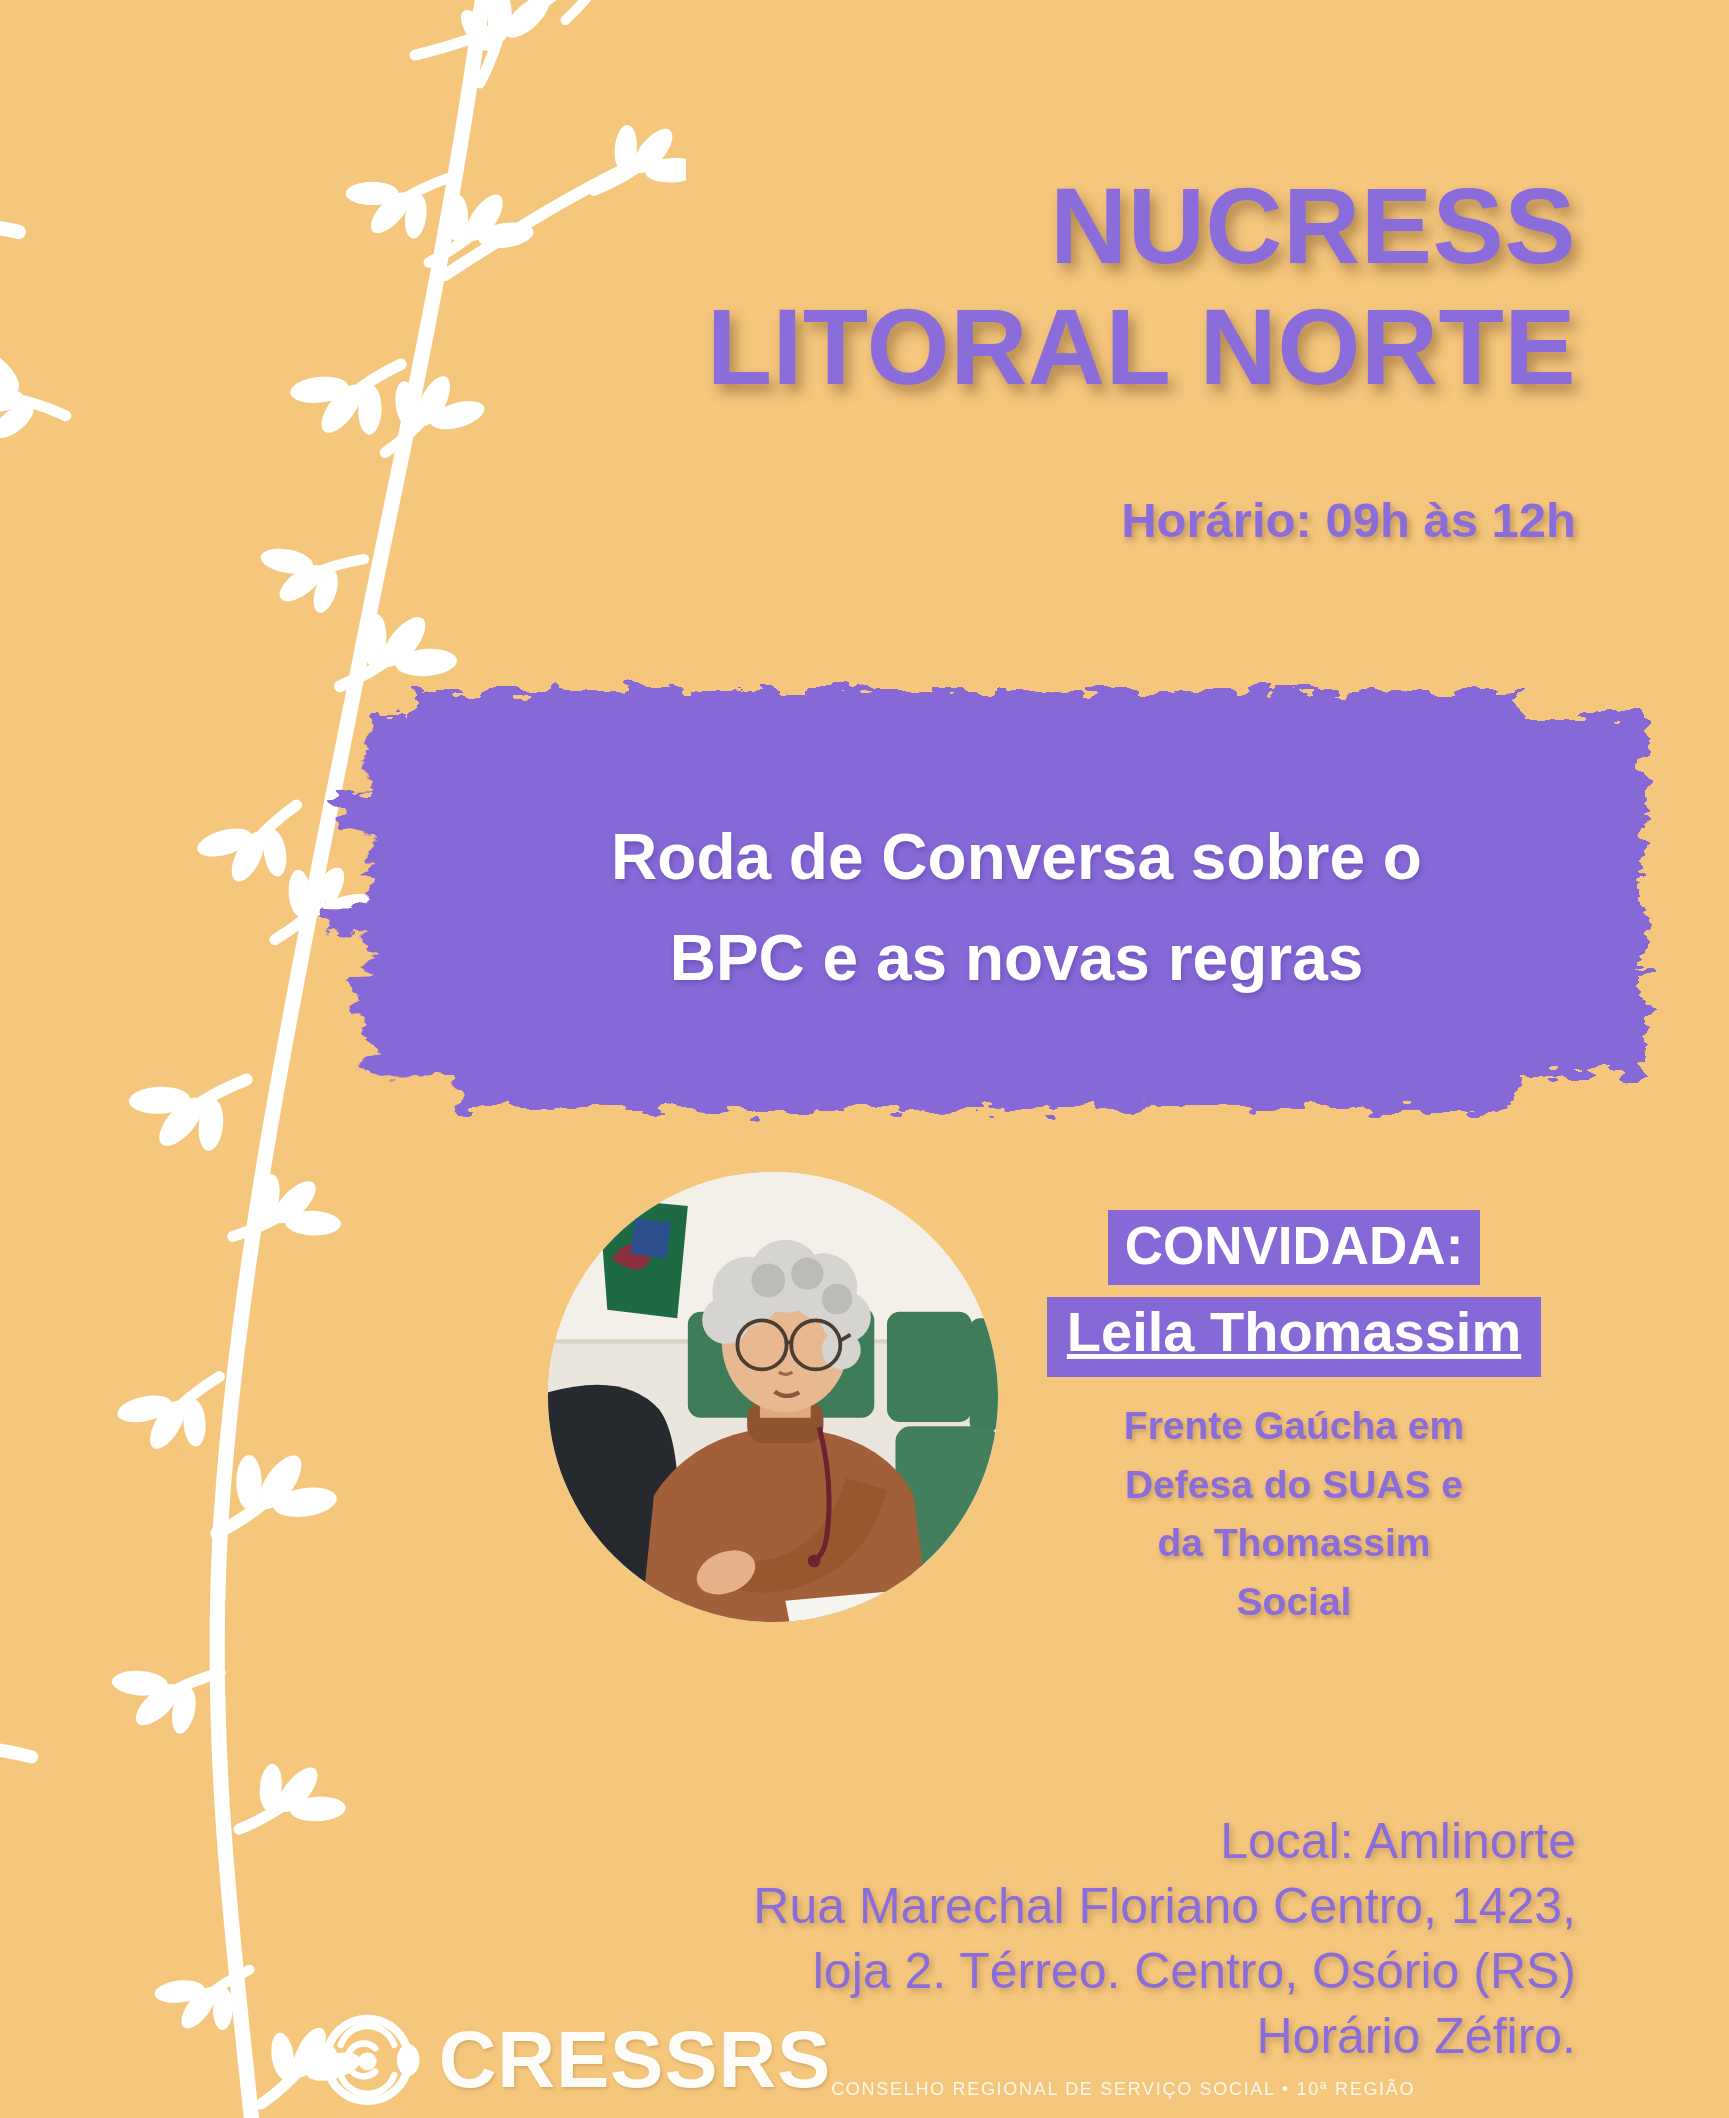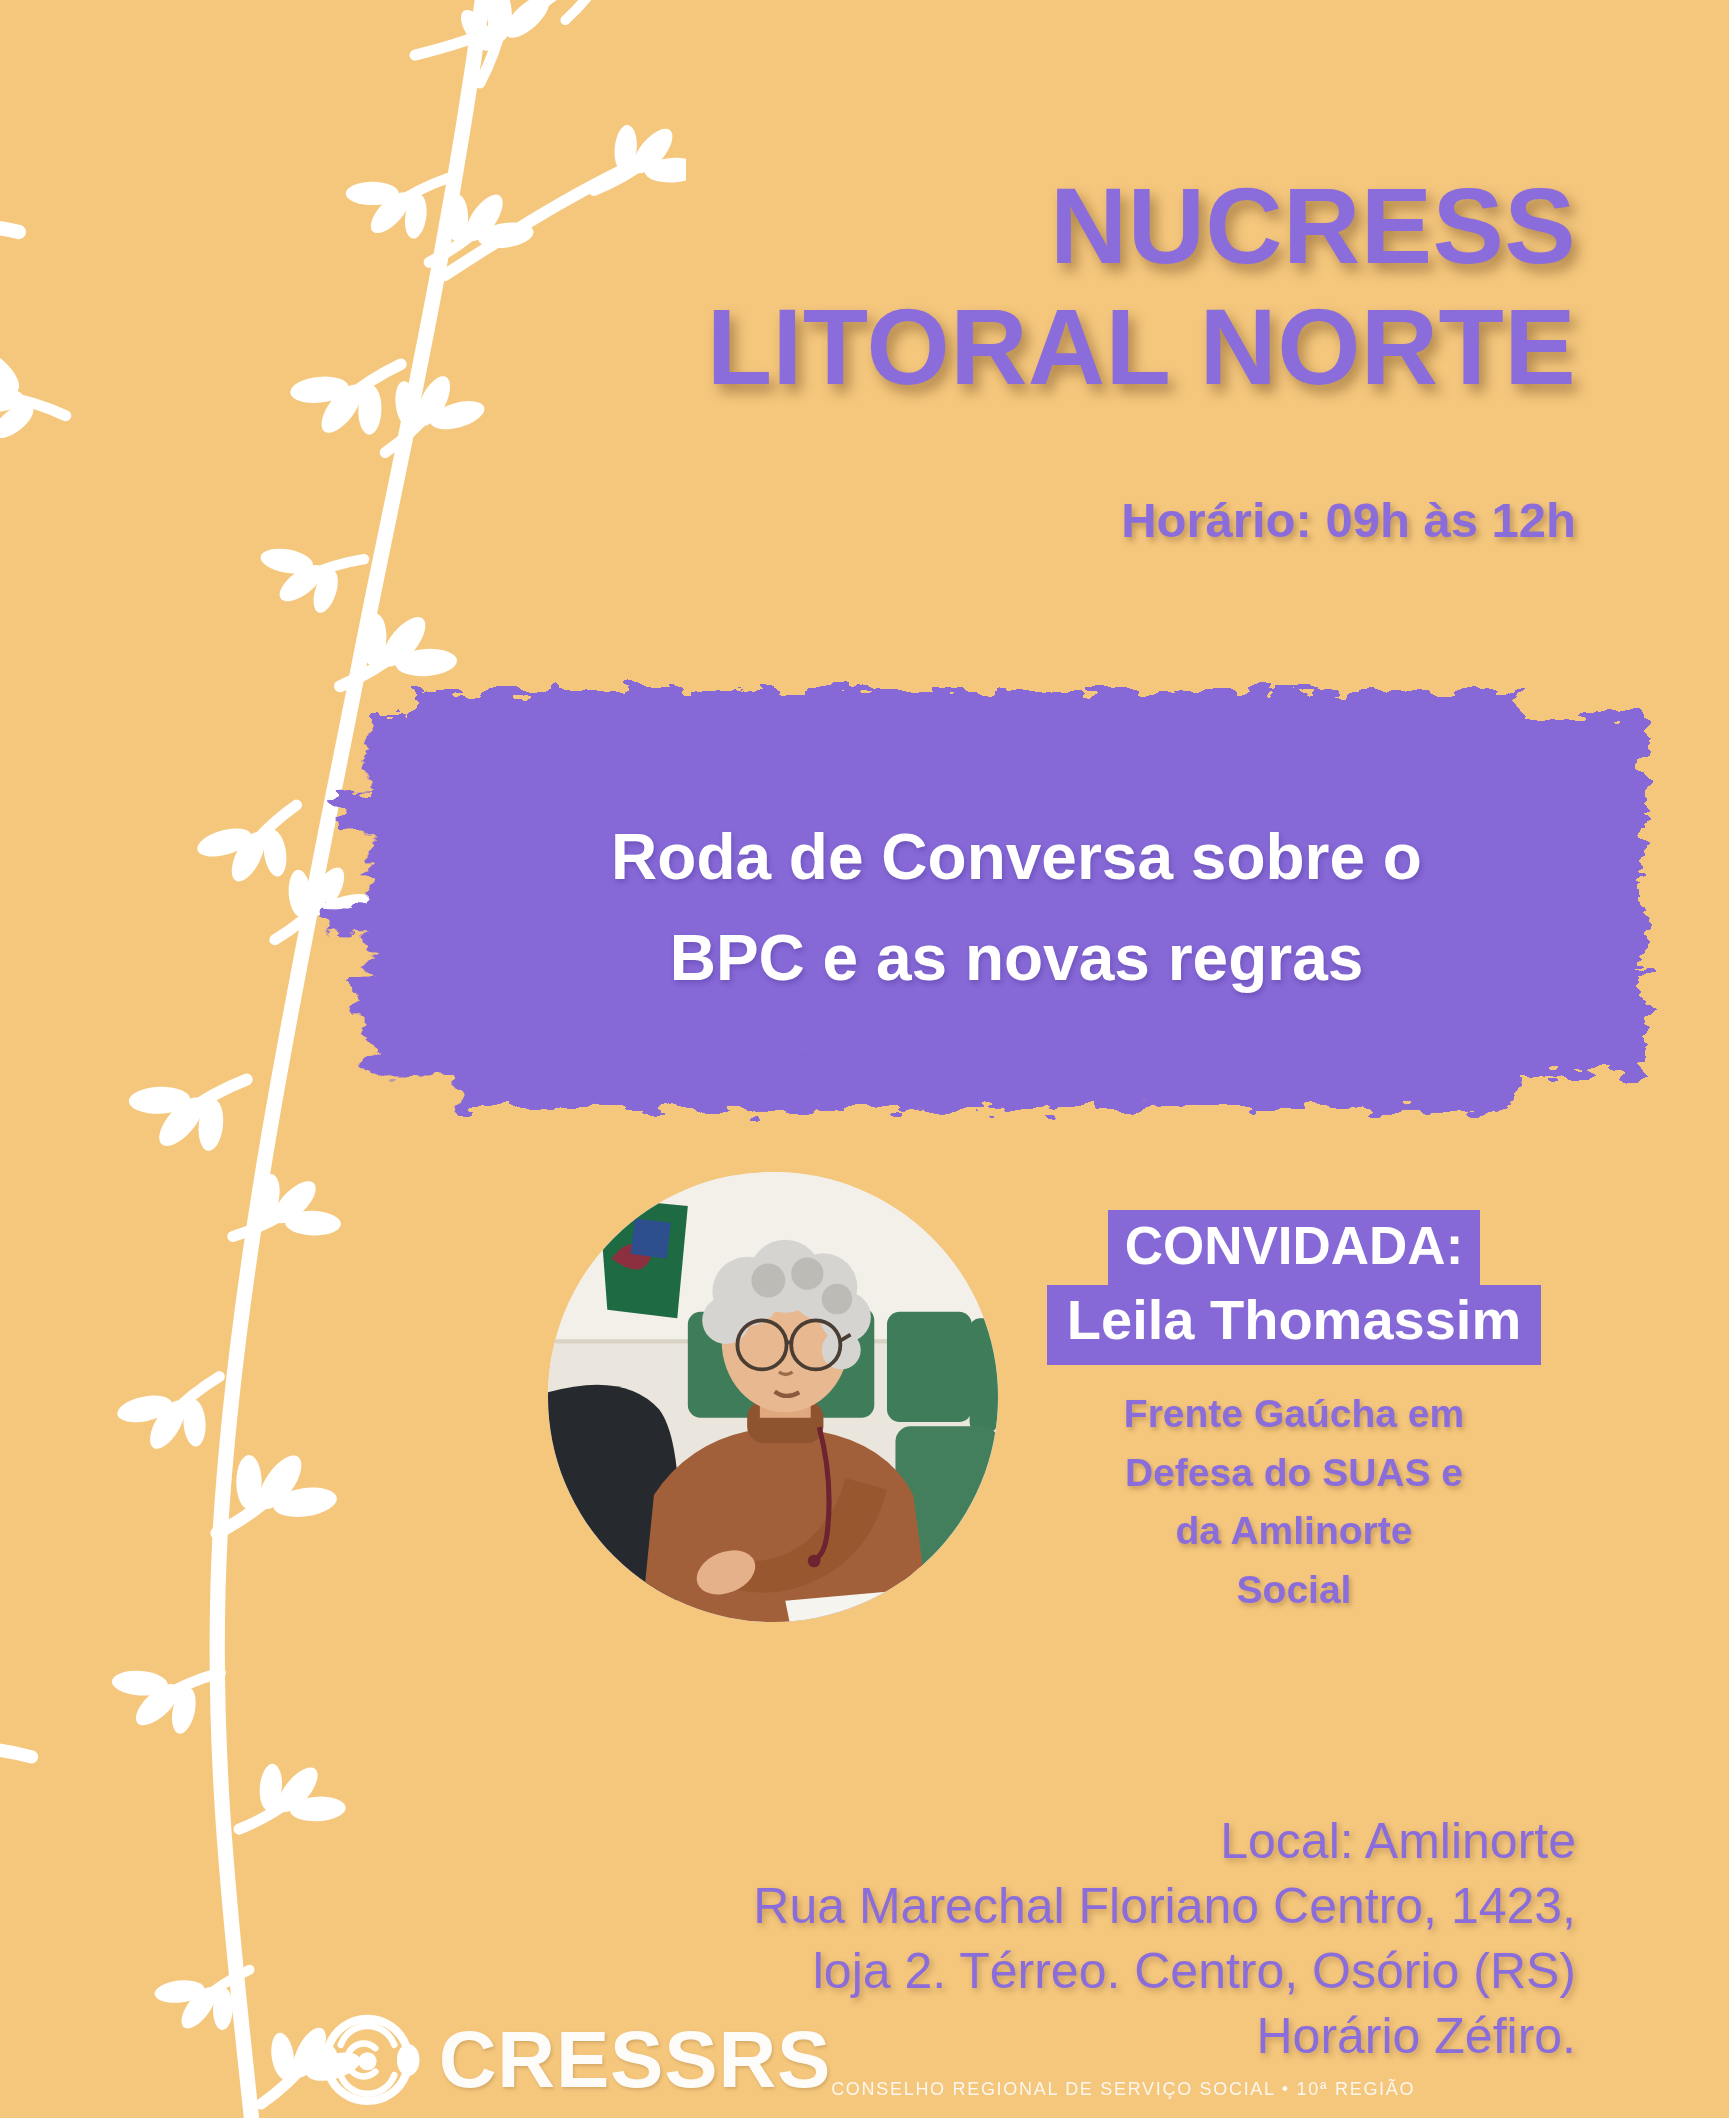--- a/index.html
+++ b/index.html
@@ -54,21 +54,21 @@
     text-align:center;
   }
   .guest-label,.guest-name{
     display:inline-block;
     background:var(--brush);
     color:var(--white);
     font-weight:700;
     white-space:nowrap;
   }
   .guest-label{font-size:53px;padding:5.1px 17px 8.5px;}
-  .guest-name{font-size:56px;padding:2.5px 20.3px 12.7px;margin-top:0px;}
+  .guest-name{font-size:56px;padding:2.5px 20.3px 12.7px;margin-top:12px;text-decoration:underline;}
   .guest-org{
     margin-top:20.3px;
     color:var(--purple);
     font-size:39px;font-weight:700;line-height:1.5;
     text-shadow:2.1px 3px 5.1px rgba(95,60,20,0.3);
   }
   .location{
     position:absolute;top:1809px;right:153px;
     text-align:right;color:var(--purple);
     font-size:50px;font-weight:400;line-height:1.3;
@@ -223,21 +223,21 @@
   <div class="guest">
     <div>
       <span class="guest-label">CONVIDADA:</span>
     </div>
     <div>
       <span class="guest-name">Leila Thomassim</span>
     </div>
     <div class="guest-org">
       <div>Frente Gaúcha em</div>
       <div>Defesa do SUAS e</div>
-      <div>da Amlinorte</div>
+      <div>da Thomassim</div>
       <div>Social</div>
     </div>
   </div>
 
   <div class="location">
     <div>Local: Amlinorte</div>
     <div>Rua Marechal Floriano Centro, 1423,</div>
     <div>loja 2. Térreo. Centro, Osório (RS)</div>
     <div>Horário Zéfiro.</div>
   </div>

